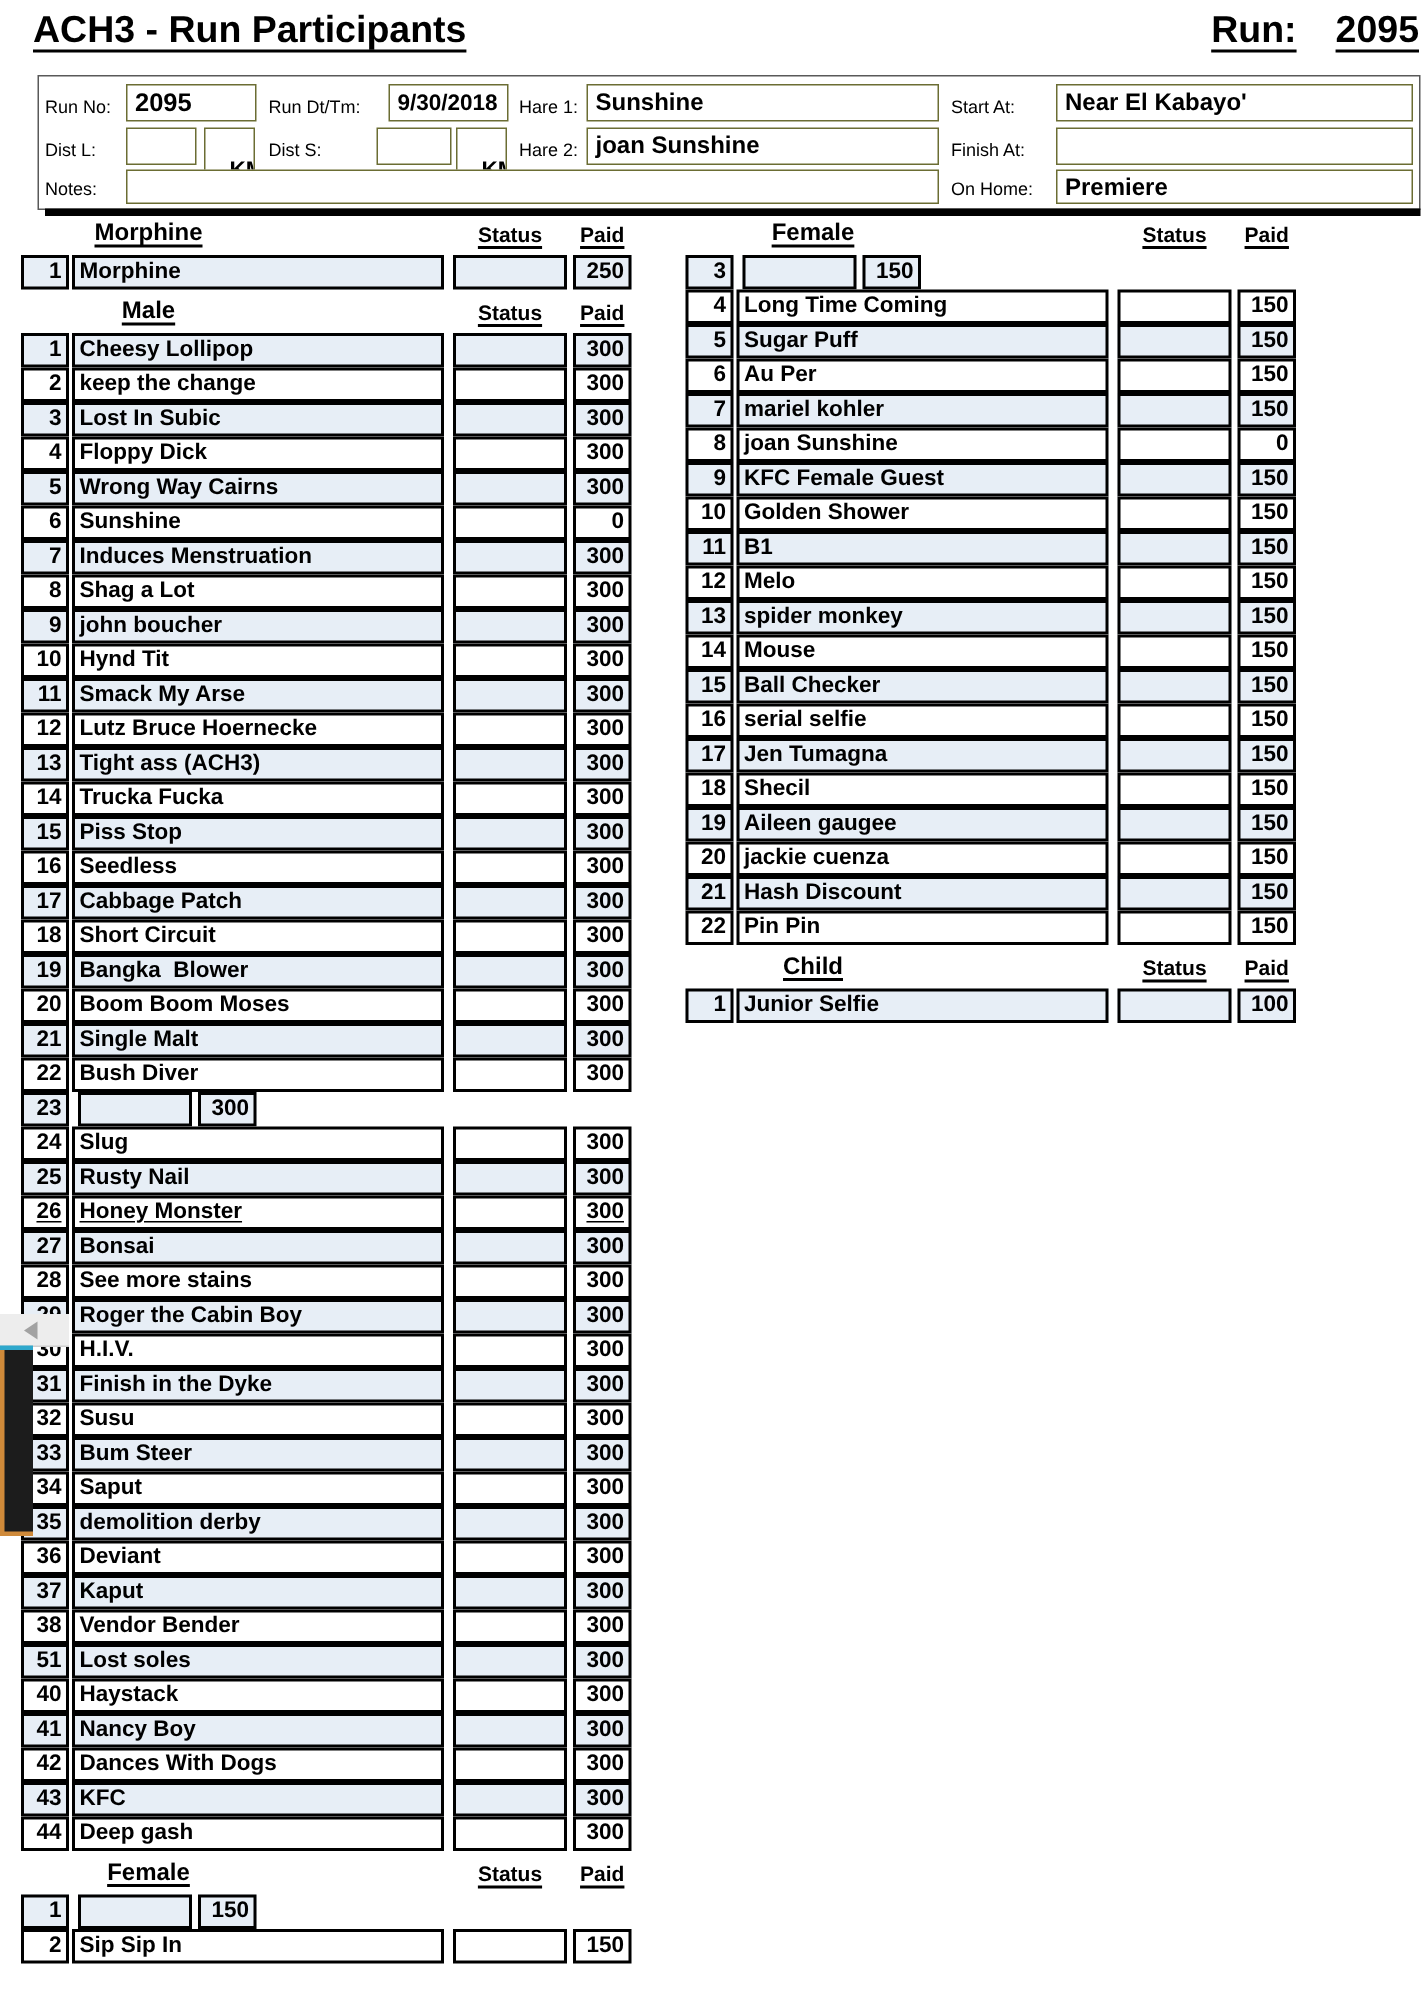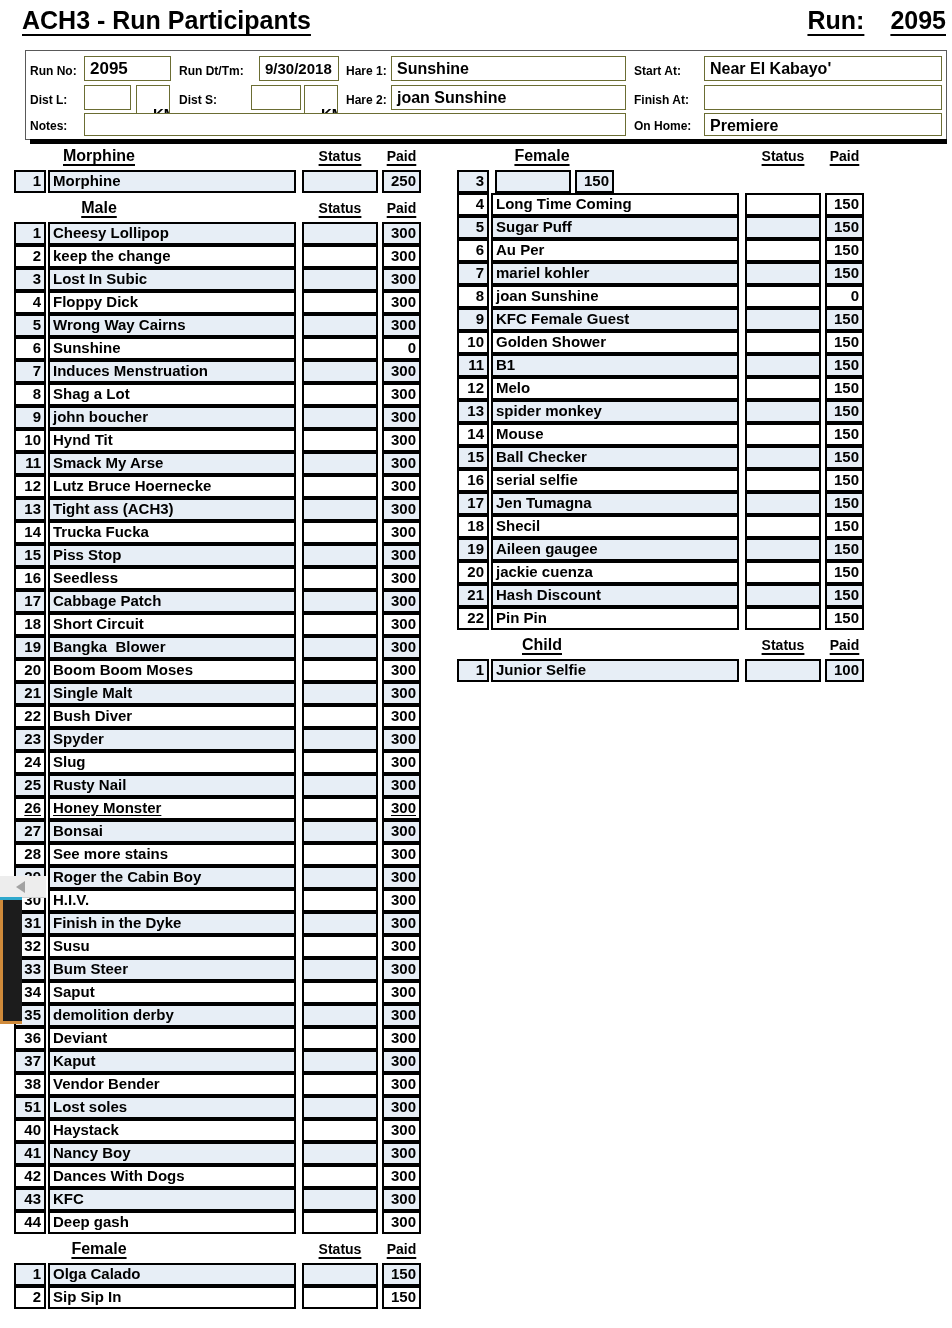--- a/index.html
+++ b/index.html
@@ -19,21 +19,21 @@
     font-size:25px;font-weight:700;
   }
   .run-header span{
     text-decoration:underline;text-decoration-thickness:2px;text-underline-offset:5px;
   }
   
   .form{
     position:absolute;left:25px;top:50px;width:920px;height:88px;
     border:1px solid #595959;background:#fff;
   }
-  .flabel{position:absolute;font-size:12px;font-weight:700;white-space:nowrap;}
+  .flabel{position:absolute;font-size:12px;font-weight:400;white-space:nowrap;}
   .fbox{
     position:absolute;box-sizing:border-box;border:1px solid #6b6d33;background:#fff;
     font-weight:700;font-size:16px;line-height:23px;padding-left:5px;white-space:nowrap;overflow:hidden;
   }
   .fbox.small{font-size:15px;}
   .fbox.unit{padding:16px;text-align:center;font-size:15px;}
   .separator{
     position:absolute;left:30px;top:139px;width:917px;height:5px;background:#000;
   }
   
@@ -265,21 +265,20 @@
       <div class="cell c-paid">300</div>
     </div>
     <div class="prow">
       <div class="cell c-num">22</div>
       <div class="cell c-name">Bush Diver</div>
       <div class="cell c-status"></div>
       <div class="cell c-paid">300</div>
     </div>
     <div class="prow alt">
       <div class="cell c-num">23</div>
-      <div class="cell c-name">Spyder</div>
       <div class="cell c-status"></div>
       <div class="cell c-paid">300</div>
     </div>
     <div class="prow">
       <div class="cell c-num">24</div>
       <div class="cell c-name">Slug</div>
       <div class="cell c-status"></div>
       <div class="cell c-paid">300</div>
     </div>
     <div class="prow alt">
@@ -402,21 +401,20 @@
       <div class="cell c-status"></div>
       <div class="cell c-paid">300</div>
     </div>
     <div class="sec-head">
       <span class="sec-title">Female</span>
       <span class="head-status">Status</span>
       <span class="head-paid">Paid</span>
     </div>
     <div class="prow alt">
       <div class="cell c-num">1</div>
-      <div class="cell c-name">Olga Calado</div>
       <div class="cell c-status"></div>
       <div class="cell c-paid">150</div>
     </div>
     <div class="prow">
       <div class="cell c-num">2</div>
       <div class="cell c-name">Sip Sip In</div>
       <div class="cell c-status"></div>
       <div class="cell c-paid">150</div>
     </div>
   </div>

